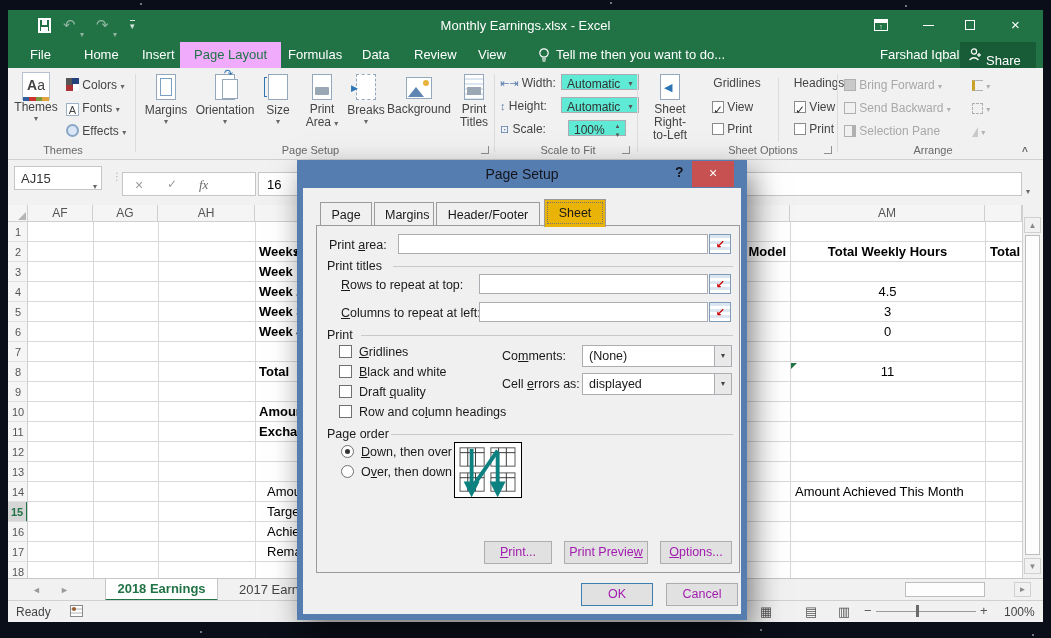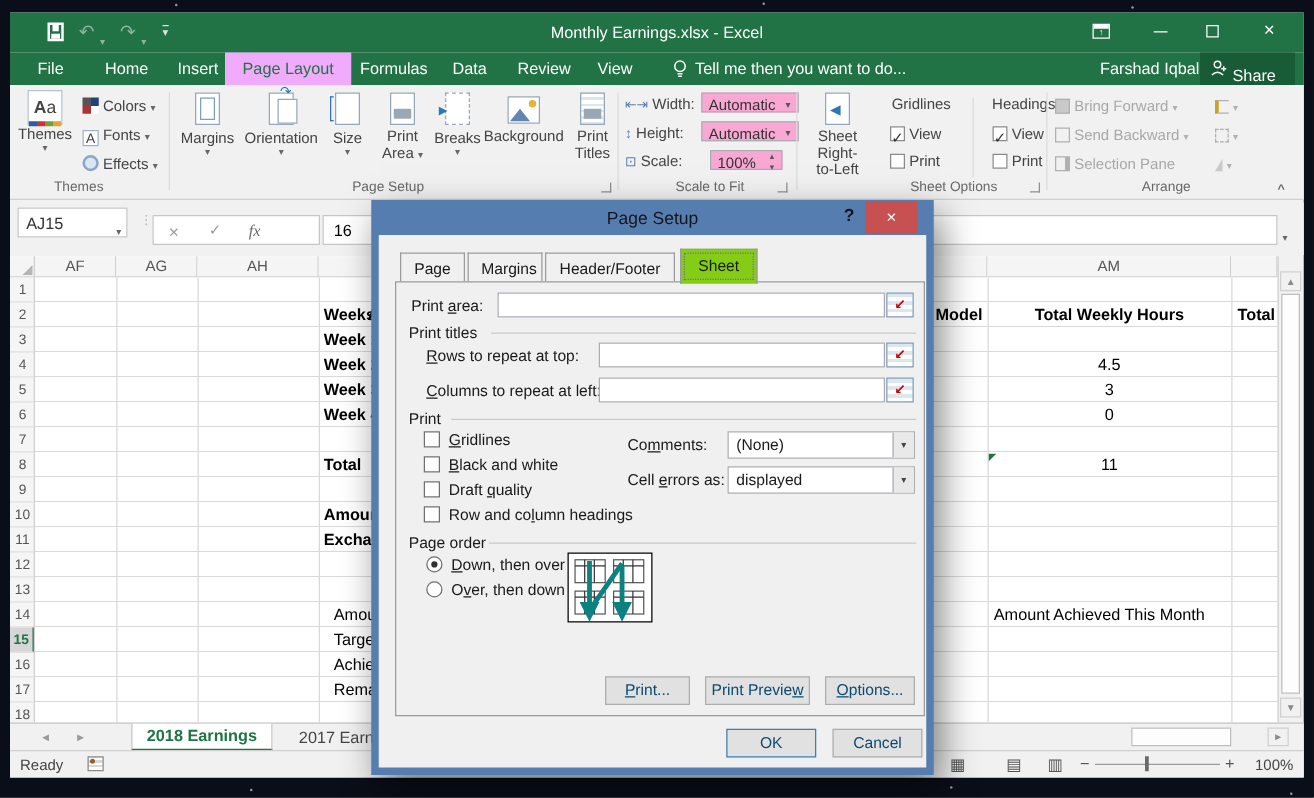--- a/index.html
+++ b/index.html
@@ -19,21 +19,21 @@
   #ribbon { left:0; top:58px; width:1035px; height:92px; background:#f1f1f1; border-bottom:1px solid #d2d0ce; }
   .grp-sep { position:absolute; top:6px; width:1px; height:78px; background:#dcdcdc; }
   .grp-label { position:absolute; top:76px; font-size:11px; color:#696969; text-align:center; }
   .rb-txt { font-size:12px; color:#444; }
   .rb-big { position:absolute; text-align:center; font-size:12px; color:#444; }
   .rb-small { position:absolute; height:22px; line-height:22px; font-size:12px; color:#444; white-space:nowrap; }
   .caret { font-size:8px; color:#666; }
   .caret-dim { font-size:8px; color:#b0b0b0; }
   .dim { color:#a8a8a8 !important; }
   .page-ic { position:relative; width:20px; height:26px; background:#fff; border:1px solid #94a7bb; display:inline-block; }
-  .combo { position:absolute; height:16px; background:#f9a8d4; border:1px solid #abadb3; font-size:12px; color:#333;text-decoration:underline; }
+  .combo { position:absolute; height:16px; background:#5eead4; border:1px solid #abadb3; font-size:12px; color:#333;text-decoration:underline; }
   .combo .val { position:absolute; left:5px; top:2px; }
   .combo .btn { position:absolute; right:0; top:0; width:15px; height:100%; text-align:center; color:#555; font-size:8px; line-height:18px; }
   .cb { display:inline-block; width:12px; height:12px; background:#fff; border:1px solid #8a8a8a; position:relative; vertical-align:-2px; }
   .cb.on::after { content:"✓"; position:absolute; left:0px; top:-3px; font-size:12px; color:#2d2d2d; }
 
   
   #fbar { left:0; top:152px; width:1035px; height:42px; background:#f1f1f1; }
   .white-box { position:absolute; background:#fff; border:1px solid #c6c6c6; }
 
   
@@ -56,35 +56,35 @@
   
   #tabbar { left:0; top:568px; width:1035px; height:22px; background:#f1f1f1; border-top:1px solid #c6c6c6; }
   #statusbar { left:0; top:590px; width:1035px; height:22px; background:#f1f1f1; border-top:1px solid #d2d0ce; font-size:12px; color:#444; }
 
   
   #dlg { left:297px; top:160px; width:450px; height:460px; background:#567db0; z-index:50;
          box-shadow:6px 12px 28px rgba(0,0,0,.5); font-size:12.5px; color:#1a1a1a; }
   #dlg-body { position:absolute; left:6px; top:28px; width:438px; height:426px; background:#f0f0f0; }
   .dtab { position:absolute; top:14px; height:24px; line-height:24px; padding:0 10px; background:#f0f0f0;
           border:1px solid #9b9b9b; border-bottom:none; font-size:12.5px; text-align:center; }
-  .dtab.active { top:11px; height:28px; line-height:26px; background:#84cc16; outline:1px dotted #777; outline-offset:-4px; z-index:3; }
+  .dtab.active { top:11px; height:28px; line-height:26px; background:#eab308; outline:1px dotted #777; outline-offset:-4px; z-index:3; }
   #dlg-panel { position:absolute; left:13px; top:37px; width:424px; height:348px; border:1px solid #9b9b9b; background:#f0f0f0; z-index:1; }
   .dlbl { position:absolute; white-space:nowrap; }
   .rule { position:absolute; height:1px; background:#c9c9c9; }
   .tbox { position:absolute; background:#fff; border:1px solid #abadb3; height:20px; }
   .range-ic { position:absolute; width:22px; height:20px; border:1px solid #7f9db9; background:
       linear-gradient(#fff,#fff), repeating-linear-gradient(to bottom,#dce6f0 0 3px,#fff 3px 6px); background-blend-mode:multiply;
       text-align:center; line-height:18px; font-size:11px; color:#c00; font-weight:bold; }
   .dcombo { position:absolute; height:22px; background:#fff; border:1px solid #abadb3; }
   .dcombo .val { position:absolute; left:6px; top:3px; }
   .dcombo .btn { position:absolute; right:0; top:0; width:17px; height:100%; background:#e9e9e9; border-left:1px solid #abadb3; color:#444; font-size:8px; text-align:center; line-height:20px; }
   .dchk { position:absolute; width:13px; height:13px; background:#fff; border:1px solid #707070; }
   .radio { position:absolute; width:13px; height:13px; border:1px solid #707070; border-radius:50%; background:#fff; }
   .radio.on::after { content:""; position:absolute; left:3px; top:3px; width:5px; height:5px; border-radius:50%; background:#333; }
-  .dbtn { position:absolute; height:23px; background:#e1e1e1; border:1px solid #adadad; text-align:center; line-height:21px; font-size:12.5px; color:#0c4a6e; }
+  .dbtn { position:absolute; height:23px; background:#e1e1e1; border:1px solid #adadad; text-align:center; line-height:21px; font-size:12.5px; color:#a21caf; }
   .dbtn.focus { border:1px solid #3c7fb1; }
   u { text-decoration:underline; }
 </style>
 </head>
 <body>
 
 <div id="screen">
 
   <div class="star" style="left:140px;top:3px"></div>
   <div class="star" style="left:610px;top:2px"></div>

